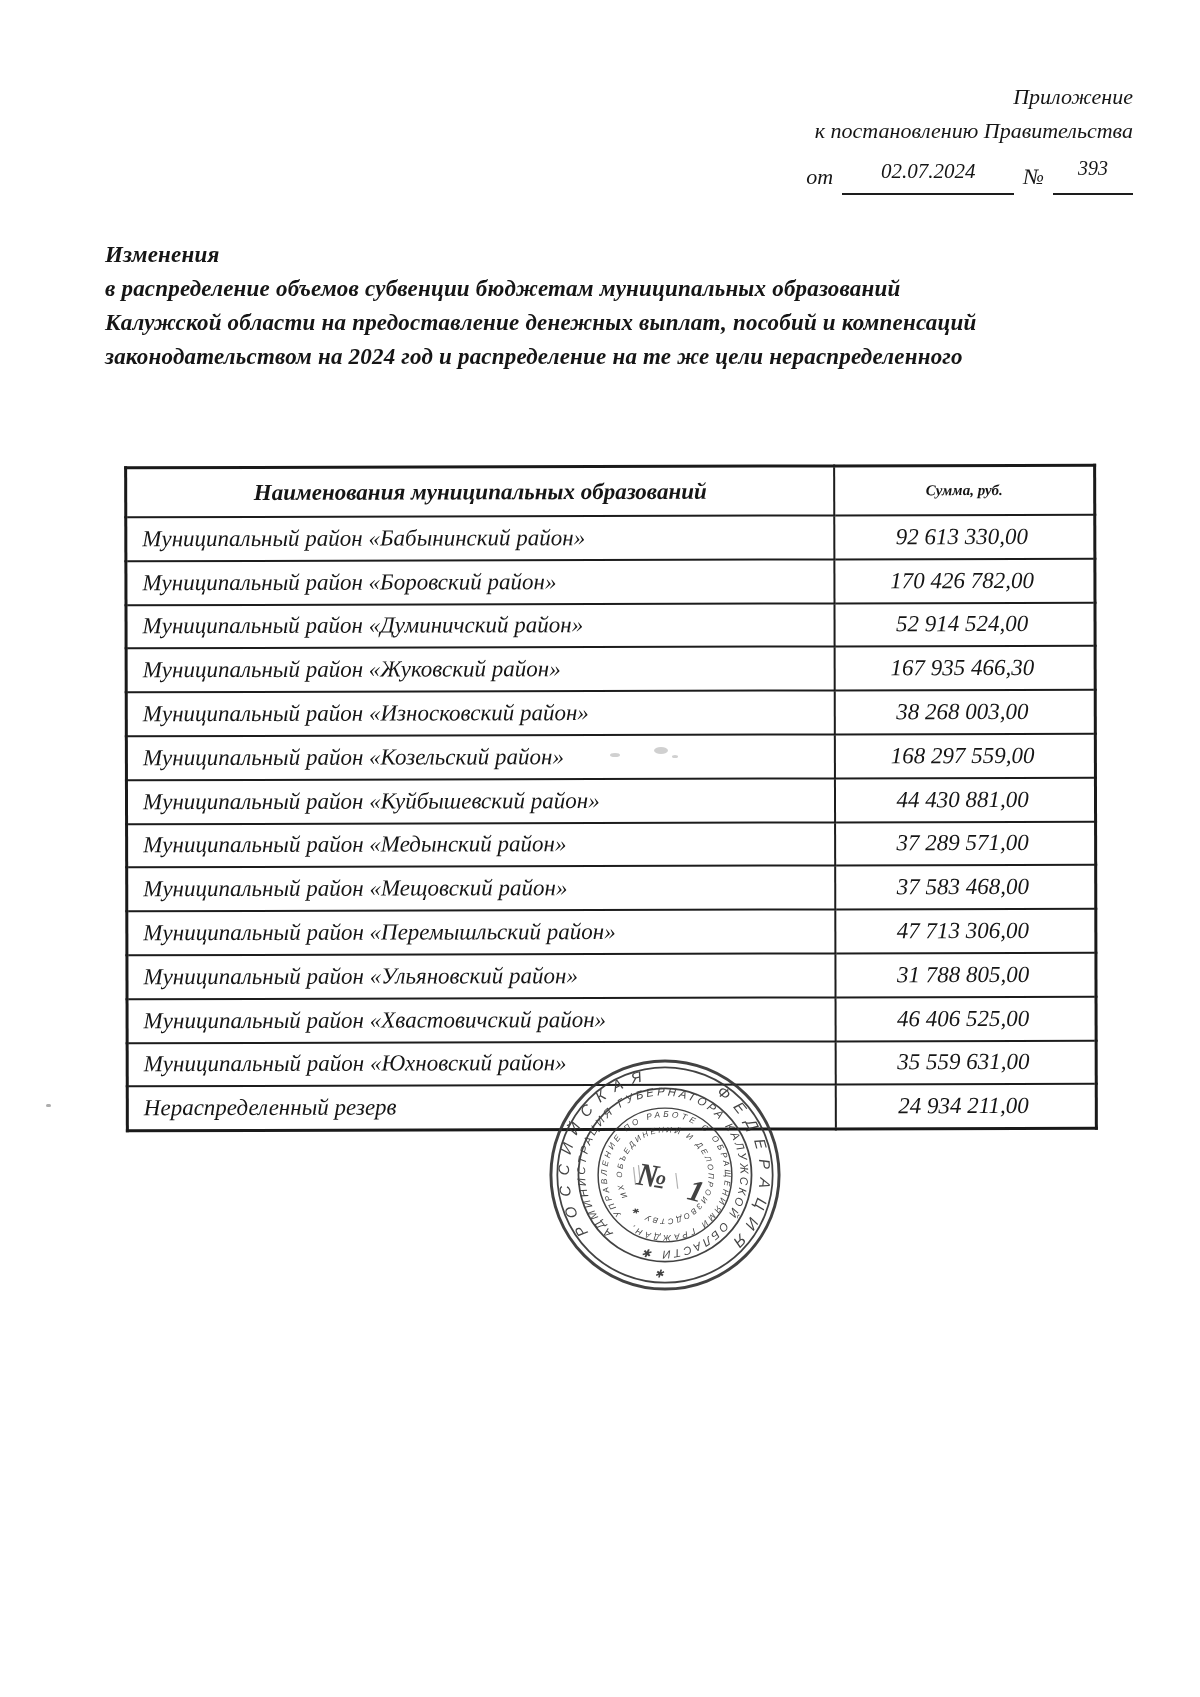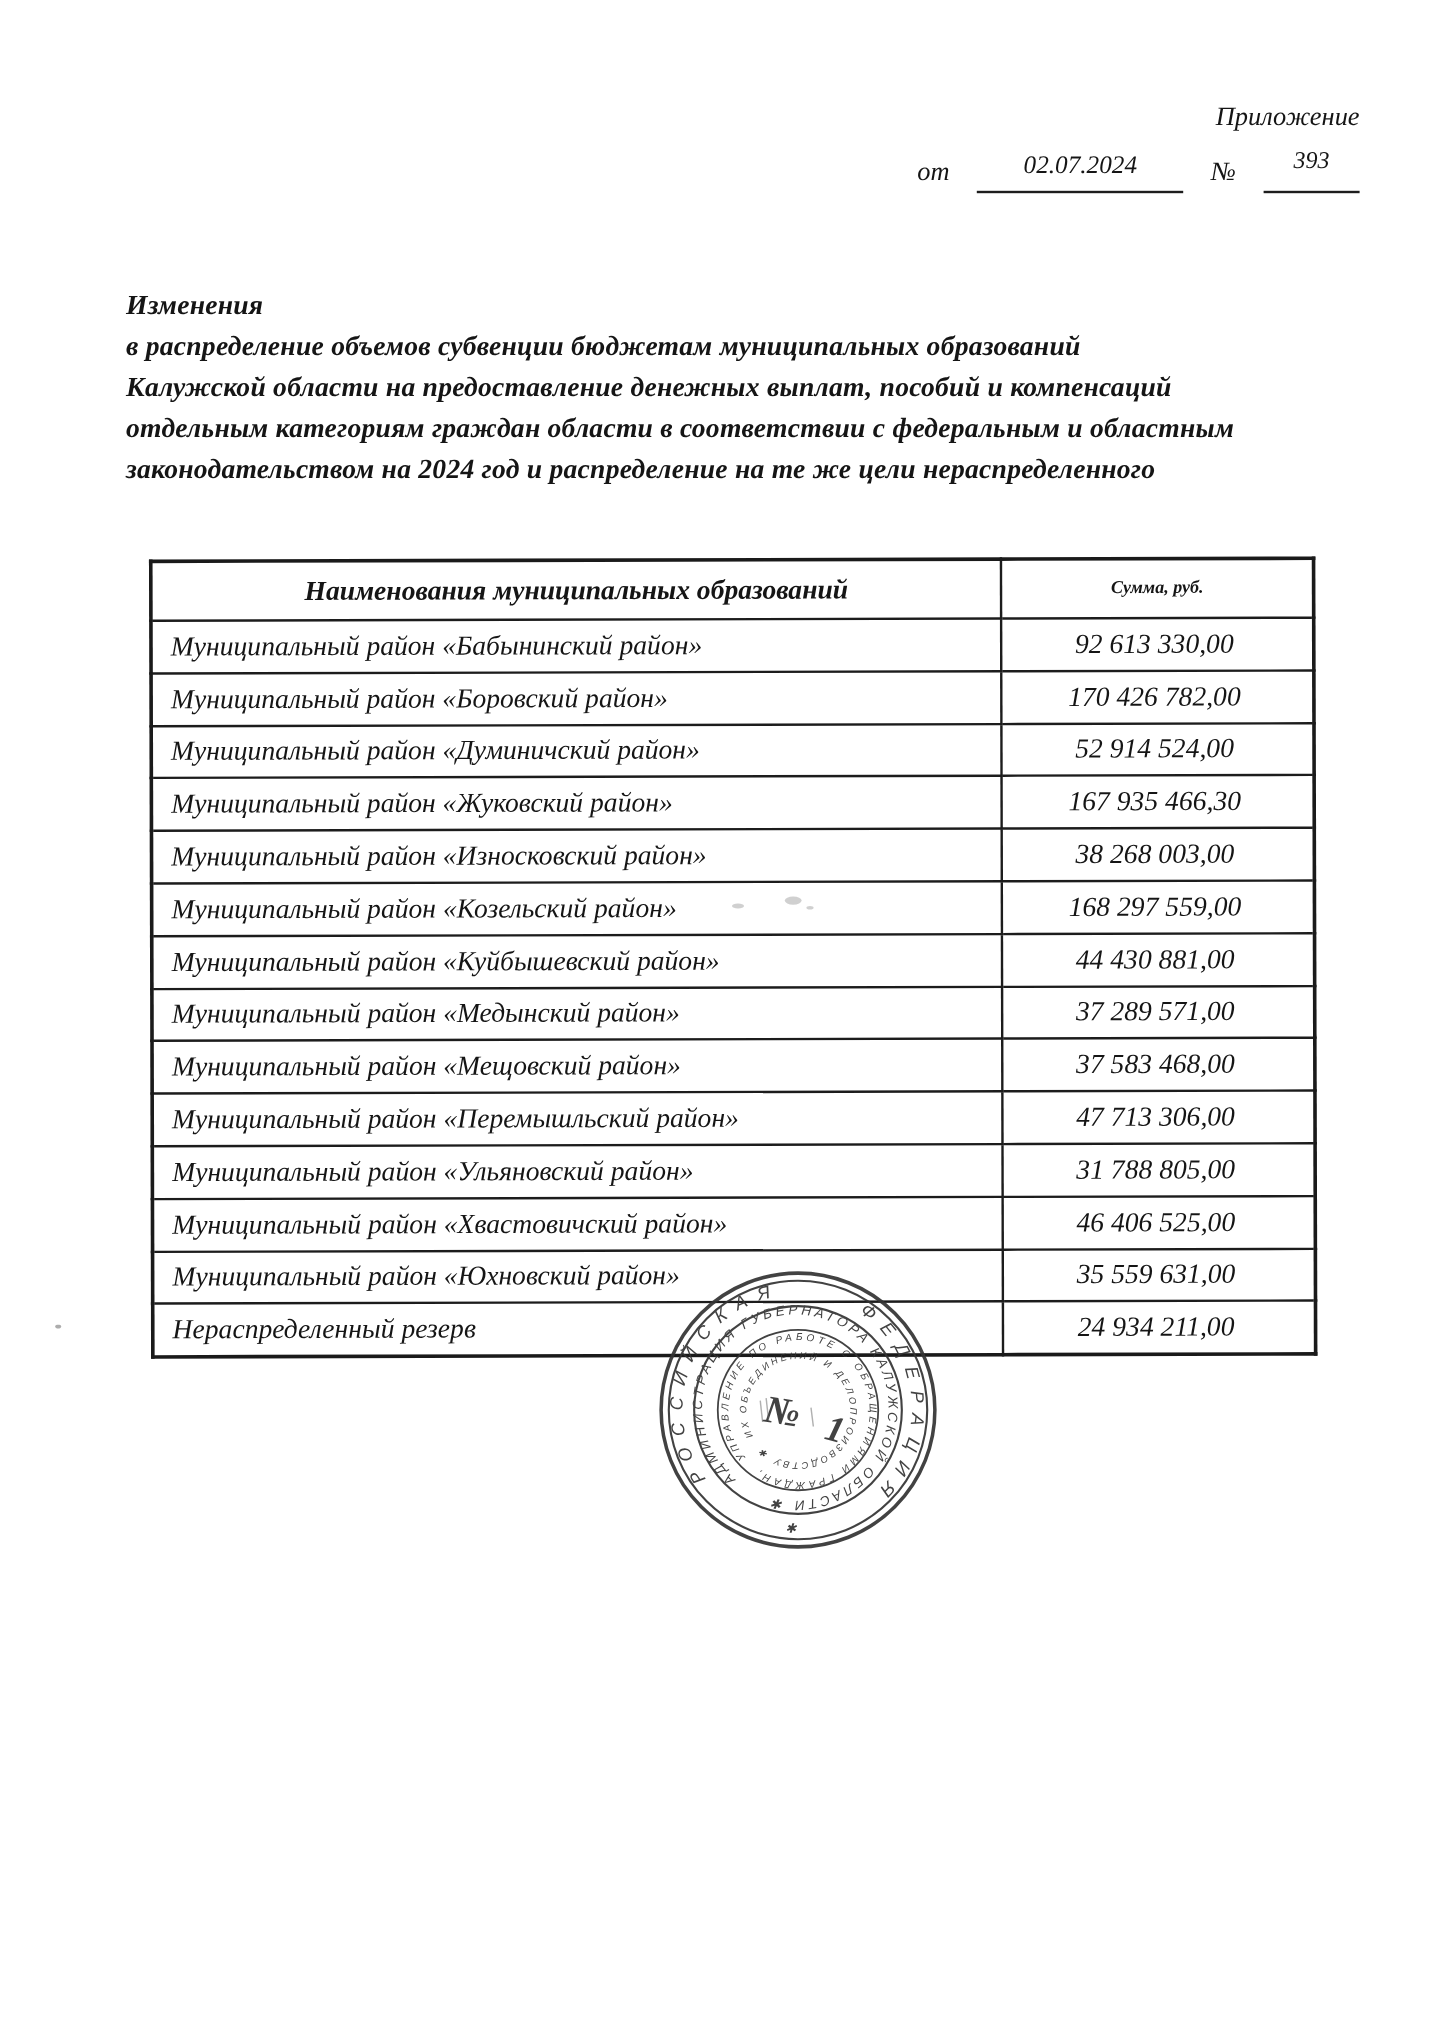--- a/index.html
+++ b/index.html
@@ -14,21 +14,21 @@
   }
   
   .doc-header{
     position:absolute;top:80px;right:67px;
     text-align:right;
     font-size:22px;line-height:34px;
     white-space:nowrap;
   }
   .ref-line{
     display:flex;justify-content:space-between;align-items:flex-end;
-    gap:23px;margin-top:3px;
+    gap:9px;margin-top:3px;
   }
   .ref-label{padding-bottom:1px;}
   .ref-slot{
     display:inline-block;text-align:center;
     border-bottom:2px solid #1d1d1d;
   }
   .ref-slot.date{width:172px;font-size:21px;padding-bottom:5px;}
   .ref-slot.num{width:80px;font-size:20px;padding-bottom:8px;}
   
   .doc-title{
@@ -70,33 +70,33 @@
     background:#777;opacity:.6;border-radius:2px;
   }
 </style>
 </head>
 <body>
 
 <div class="page">
 
   <div class="doc-header">
     <div>Приложение</div>
+    <div>к постановлению Правительства</div>
     <div class="ref-line">
       <span class="ref-label">от</span>
       <span class="ref-slot date">02.07.2024</span>
       <span class="ref-label">№</span>
       <span class="ref-slot num">393</span>
     </div>
   </div>
 
   <div class="doc-title">
     <div>Изменения</div>
     <div>в распределение объемов субвенции бюджетам муниципальных образований</div>
     <div>Калужской области на предоставление денежных выплат, пособий и компенсаций</div>
-    <div>отдельным категориям граждан области в соответствии с федеральным и областным</div>
     <div>законодательством на 2024 год и распределение на те же цели нераспределенного</div>
   </div>
 
   <table class="money">
     <thead>
       <tr>
         <th class="name-h">Наименования муниципальных образований</th>
         <th class="sum-h">Сумма, руб.</th>
       </tr>
     </thead>

